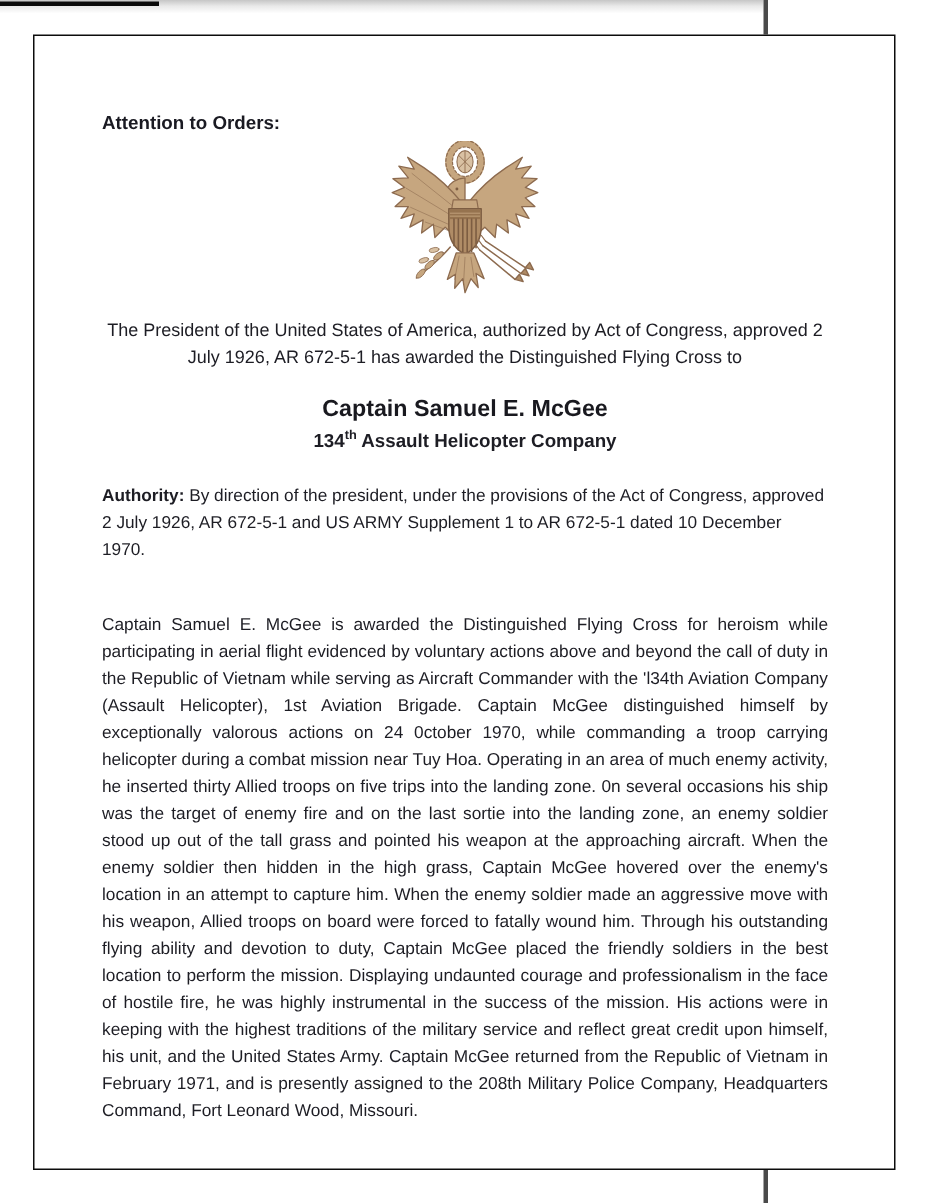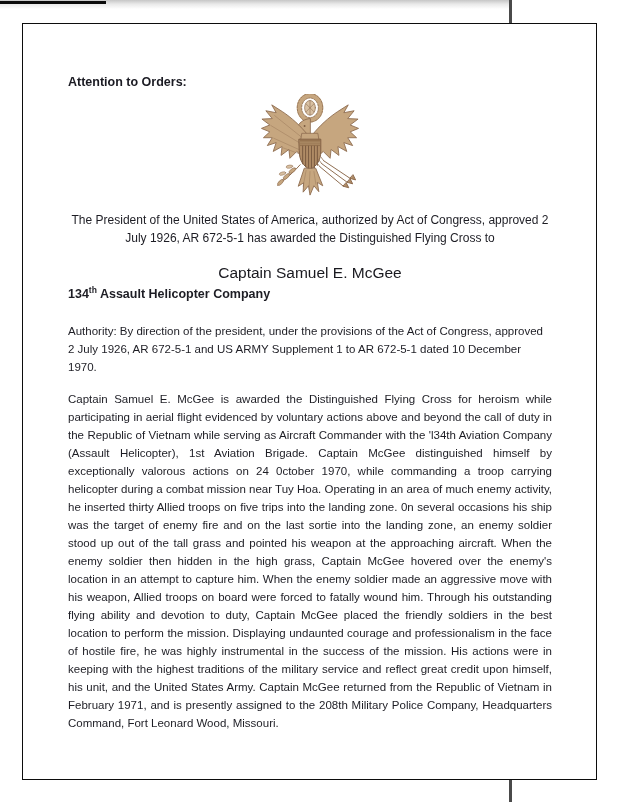--- a/index.html
+++ b/index.html
@@ -50,38 +50,38 @@
 
   .intro {
     margin: 7px 0 0 0;
     text-align: center;
     font-size: 12px; line-height: 18px;
   }
 
   .recipient-name {
     margin: 15px 0 0 0;
     text-align: center;
-    font-size: 15.5px; font-weight: normal; line-height: 21px;
+    font-size: 15.5px; font-weight: bold; line-height: 21px;
     color: #19191f;
   }
   .unit-line {
     margin: 2px 0 0 0;
-    text-align: left;
+    text-align: center;
     font-size: 12.5px; font-weight: bold; line-height: 18px;
   }
   .unit-line sup { font-size: 8.5px; line-height: 0; }
 
   .authority {
     margin: 19px 0 0 0;
     font-size: 11.5px; line-height: 18px;
   }
-  .authority strong { font-weight: normal; }
+  .authority strong { font-weight: bold; }
 
   .citation {
-    margin: 14px 0 0 0;
+    margin: 32px 0 0 0;
     font-size: 11.5px; line-height: 18px;
     text-align: justify;
   }
 </style>
 </head>
 <body>
 
 <div class="canvas">
 
   <div class="top-shade"></div>

